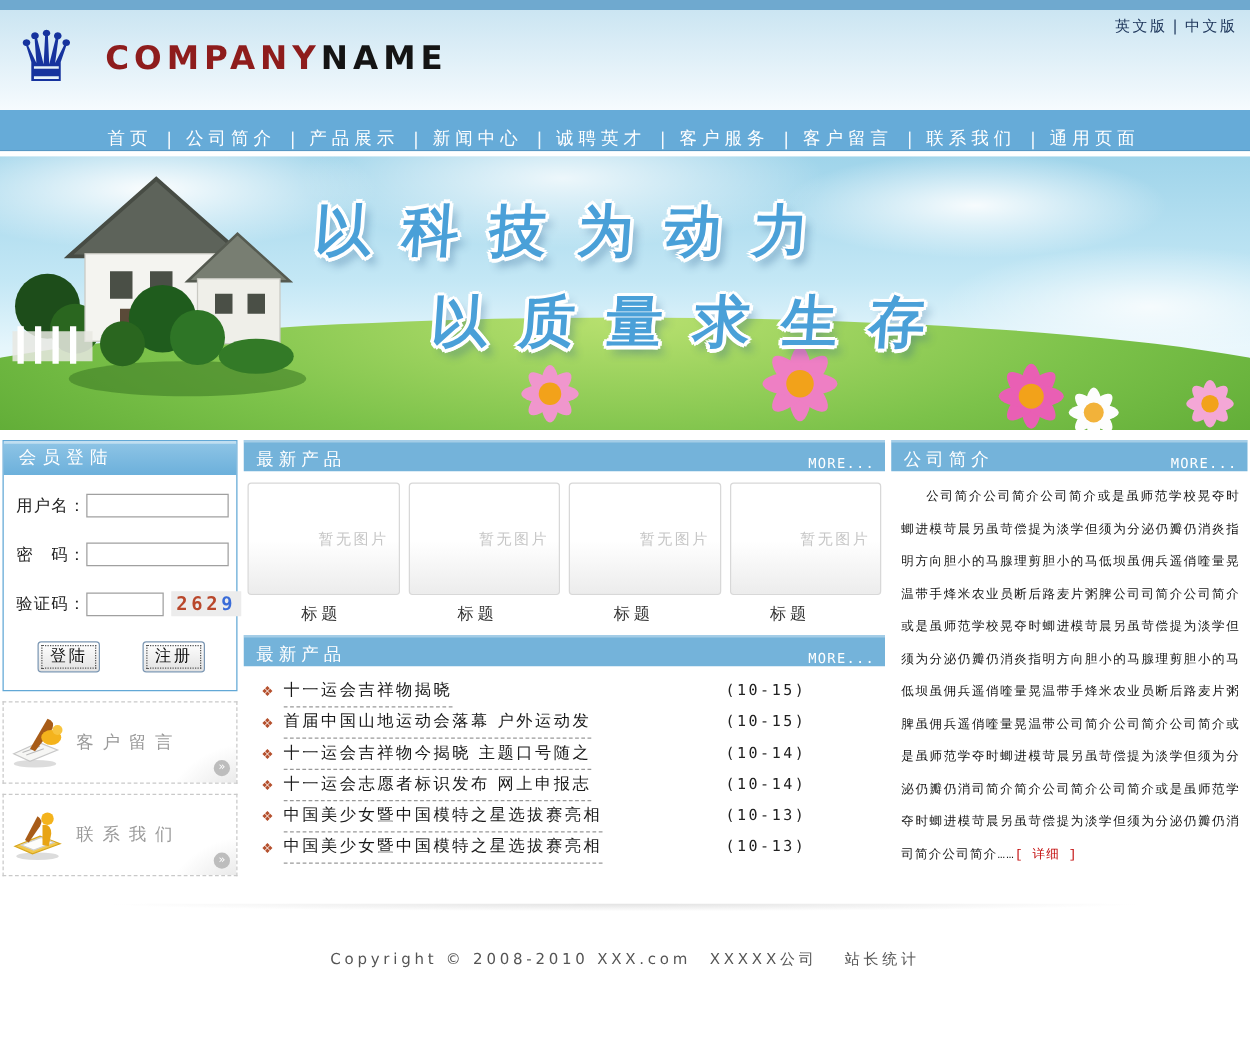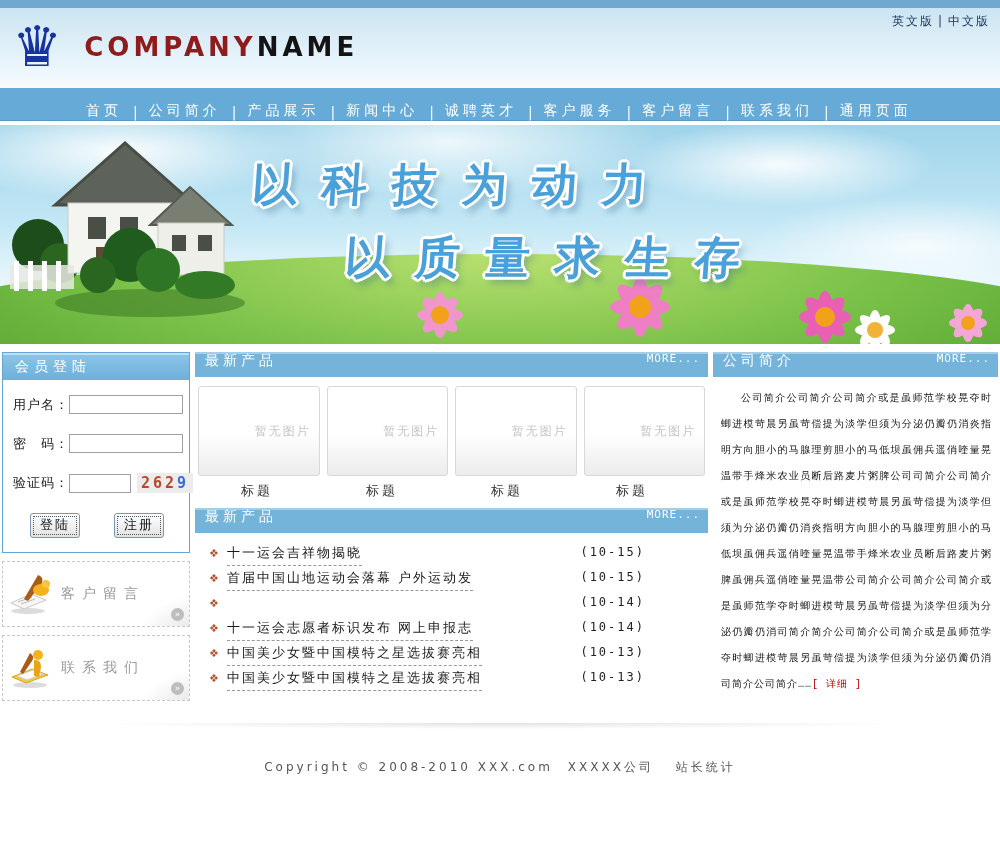--- a/index.html
+++ b/index.html
@@ -53,21 +53,21 @@
   .captcha-digits .blue{color:#3a6cd8;}
   .btn-row{display:flex;justify-content:center;gap:34px;margin-top:4px;margin-bottom:2px;}
   .btn{font-size:13px;letter-spacing:2px;padding:2px 9px 3px;background:linear-gradient(#ffffff,#e2e2e2);border:1px solid #7b96b2;border-radius:3px;outline:1px dotted #555;outline-offset:-4px;cursor:pointer;color:#111;}
   
   .side-box{margin-top:8px;height:64px;border:1px dashed #c9c9c9;background:#fff;position:relative;display:flex;align-items:center;cursor:pointer;overflow:hidden;}
   .side-box .swoosh{position:absolute;right:-14px;bottom:-22px;width:70px;height:54px;background:radial-gradient(ellipse at 100% 100%, #d9d9d9, rgba(255,255,255,0) 70%);border-radius:100% 0 0 0;}
   .side-box .icon{width:58px;display:flex;justify-content:center;}
   .side-box .lbl{font-size:14px;color:#9a9a9a;letter-spacing:7px;}
   .side-box .go{position:absolute;right:5px;bottom:5px;width:13px;height:13px;border-radius:50%;background:#bdbdbd;color:#fff;font-size:9px;line-height:13px;text-align:center;}
   
-  .sec-header{height:25px;background:#74b3da;box-shadow:inset 0 2px 0 rgba(255,255,255,.35);color:#fff;display:flex;justify-content:space-between;align-items:flex-start;padding:0 8px 0 10px;}
+  .sec-header{height:25px;background:#74b3da;box-shadow:inset 0 2px 0 rgba(255,255,255,.35);color:#fff;display:flex;justify-content:space-between;align-items:flex-end;padding:0 8px 0 10px;}
   .sec-title{font-size:14px;letter-spacing:4px;}
   .sec-more{font-size:11px;letter-spacing:1px;color:#fff;cursor:pointer;font-family:"DejaVu Sans Mono",monospace;}
   
   .cards{display:flex;gap:7px;padding:9px 3px 0 3px;}
   .card{width:116px;height:88px;border:1px solid #d8d8d8;border-radius:3px;background:linear-gradient(#ffffff 52%,#fafafa 65%,#ececec 100%);display:flex;align-items:center;justify-content:center;padding-left:48px;}
   .card .noimg{color:#c6c6c6;font-size:12px;letter-spacing:2px;}
   .captions{display:flex;gap:7px;padding:6px 3px 0 3px;margin-bottom:8px;}
   .captions .cap{width:118px;text-align:center;font-size:13px;color:#333;letter-spacing:3px;cursor:pointer;}
   
   .news-list{padding:12px 0 0 14px;}
@@ -290,20 +290,21 @@
         <span class="txt">十一运会吉祥物揭晓</span>
         <span class="date">(10-15)</span>
       </div>
       <div class="news-row">
         <span class="bullet">❖</span>
         <span class="txt">首届中国山地运动会落幕 户外运动发</span>
         <span class="date">(10-15)</span>
       </div>
       <div class="news-row">
         <span class="bullet">❖</span>
+        <span class="txt">十一运会吉祥物今揭晓 主题口号随之</span>
         <span class="date">(10-14)</span>
       </div>
       <div class="news-row">
         <span class="bullet">❖</span>
         <span class="txt">十一运会志愿者标识发布 网上申报志</span>
         <span class="date">(10-14)</span>
       </div>
       <div class="news-row">
         <span class="bullet">❖</span>
         <span class="txt">中国美少女暨中国模特之星选拔赛亮相</span>

